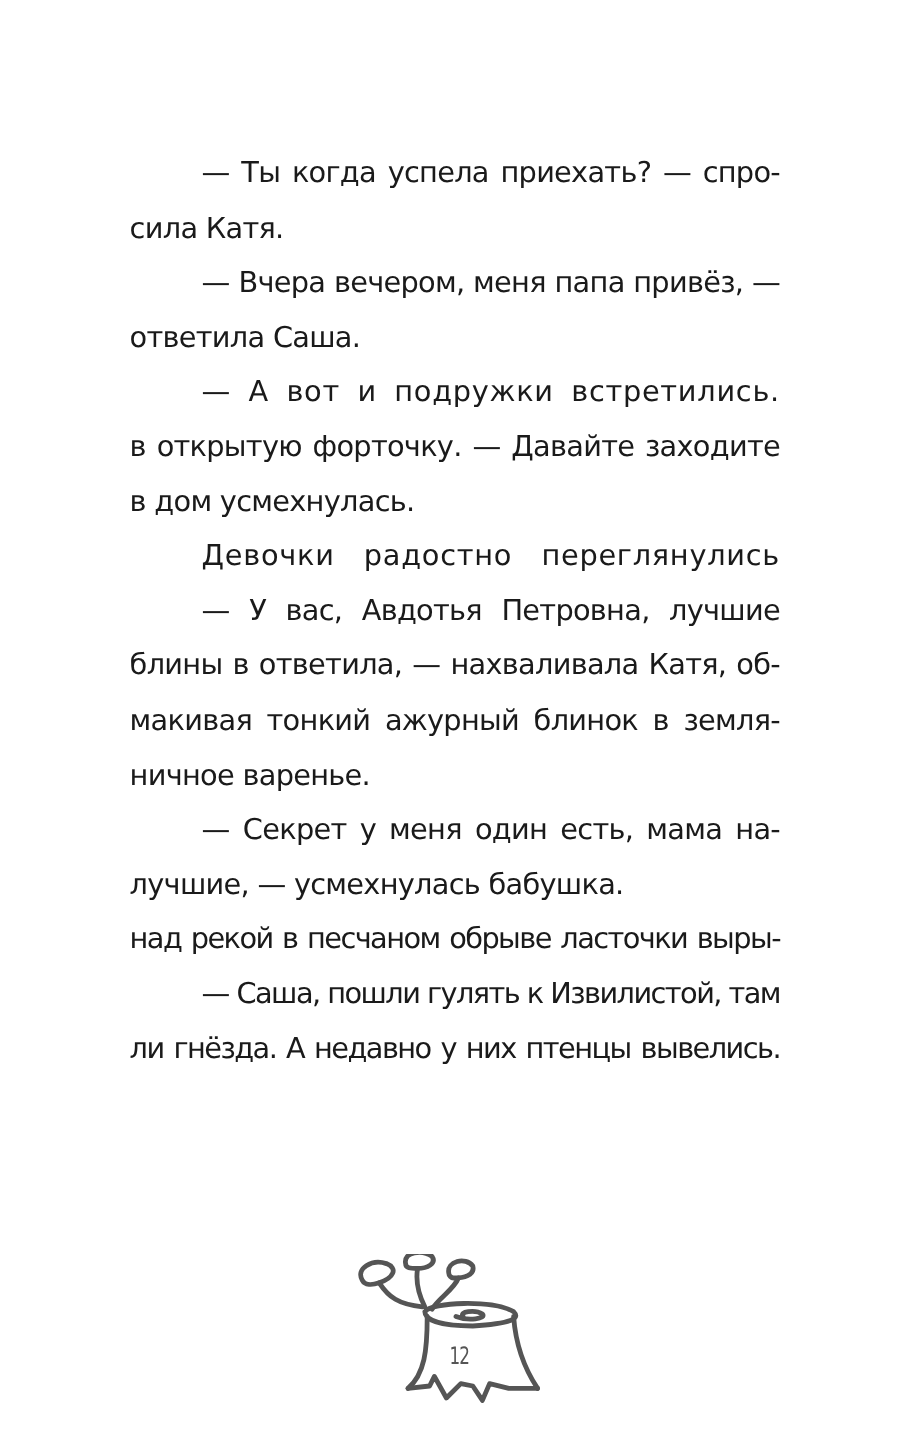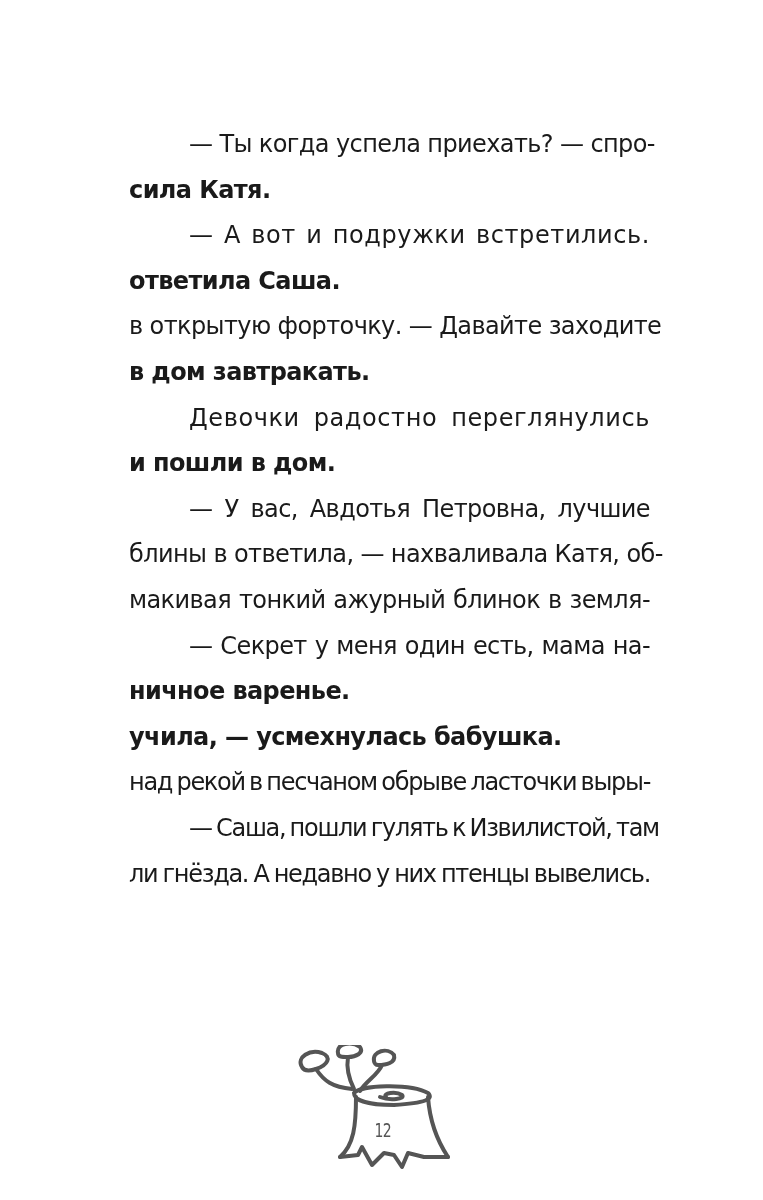--- a/index.html
+++ b/index.html
@@ -24,24 +24,23 @@
     .line {
       display: block;
       height: 45.6px;
       line-height: 45.6px;
       font-size: 24px;
       white-space: nowrap;
       letter-spacing: -0.6px;
       text-align: justify;
       text-align-last: justify;
       word-spacing: 0px;
-      margin-left: 21px;
     }
     .line.indent { padding-left: 60px; }
-    .line.last { text-align-last: left; font-weight: bold; }
+    .line.last { text-align-last: left; }
     .line.wide { letter-spacing: 0.6px; }
     .line.tight { letter-spacing: -1.3px; word-spacing: -2px; }
     .stump-ornament {
       position: absolute;
       left: 290px;
       top: 1045px;
       width: 185px;
       height: 140px;
     }
     .page-number {
@@ -54,32 +53,32 @@
       letter-spacing: -1px;
       transform: scaleX(0.7);
     }
   </style>
 </head>
 <body>
 
 <div class="page-text">
   <span class="line indent">— Ты когда успела приехать? — спро-</span>
   <span class="line last">сила Катя.</span>
+  <span class="line indent">— Вчера вечером, меня папа привёз, —</span>
+  <span class="line last">ответила Саша.</span>
   <span class="line indent wide">— А вот и подружки встретились.</span>
-  <span class="line last">ответила Саша.</span>
   <span class="line">в открытую форточку. — Давайте заходите</span>
-  <span class="line last">в дом завтракать.</span>
+  <span class="line last">в дом усмехнулась.</span>
   <span class="line indent wide">Девочки радостно переглянулись</span>
-  <span class="line last">и пошли в дом.</span>
   <span class="line indent">— У вас, Авдотья Петровна, лучшие</span>
   <span class="line">блины в ответила, — нахваливала Катя, об-</span>
   <span class="line">макивая тонкий ажурный блинок в земля-</span>
+  <span class="line last">ничное варенье.</span>
   <span class="line indent">— Секрет у меня один есть, мама на-</span>
-  <span class="line last">ничное варенье.</span>
-  <span class="line last">учила, — усмехнулась бабушка.</span>
+  <span class="line last">лучшие, — усмехнулась бабушка.</span>
   <span class="line tight">над рекой в песчаном обрыве ласточки выры-</span>
   <span class="line indent tight">— Саша, пошли гулять к Извилистой, там</span>
   <span class="line tight">ли гнёзда. А недавно у них птенцы вывелись.</span>
 </div>
 
 <svg class="stump-ornament" viewBox="0 0 185 140" xmlns="http://www.w3.org/2000/svg">
   <g fill="none" stroke="#555555" stroke-width="4" stroke-linecap="round" stroke-linejoin="round">
 
     <path d="M12 22 C6 12, 20 4, 32 8 C42 12, 38 20, 26 24 C20 26, 14 26, 12 22 Z"></path>
     <path d="M26 24 C34 36, 42 42, 62 44"></path>

